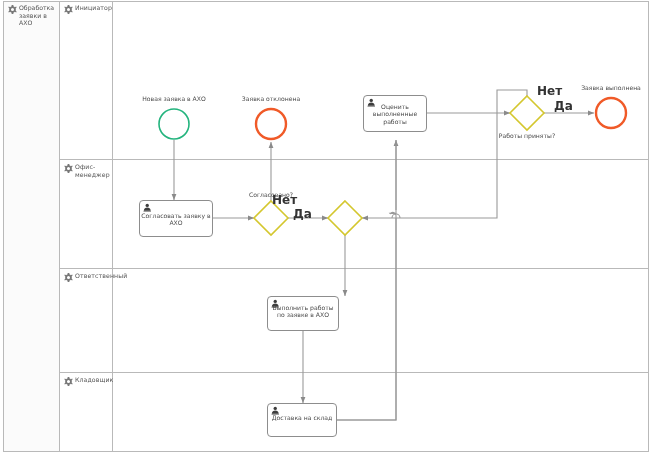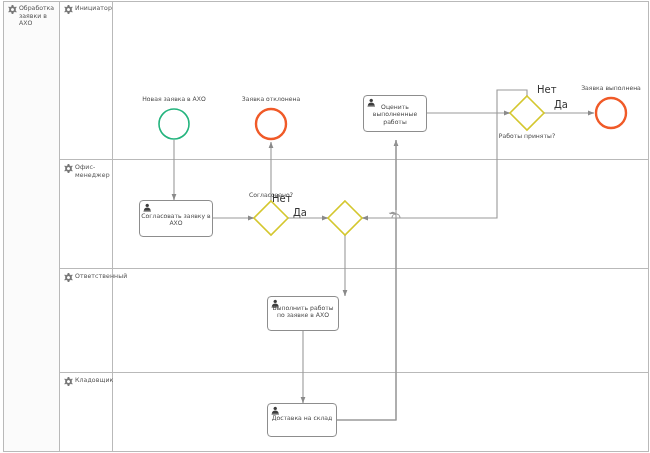--- a/index.html
+++ b/index.html
@@ -27,21 +27,21 @@
   
   .evt-label{
     position:absolute;font-size:6.1px;color:#4a4a4a;
     white-space:nowrap;text-align:center;
   }
   .gw-label{
     position:absolute;font-size:6.1px;color:#4a4a4a;
     white-space:nowrap;text-align:center;
   }
   .flow-label{
-    position:absolute;font-size:10px;color:#333333;font-weight:normal;
+    position:absolute;font-size:12px;color:#333333;font-weight:bold;
     white-space:nowrap;
   }
   .task-text{
     position:absolute;
     font-size:6.1px;line-height:7.4px;color:#4a4a4a;
     text-align:center;white-space:normal;
   }
 </style>
 </head>
 <body>

